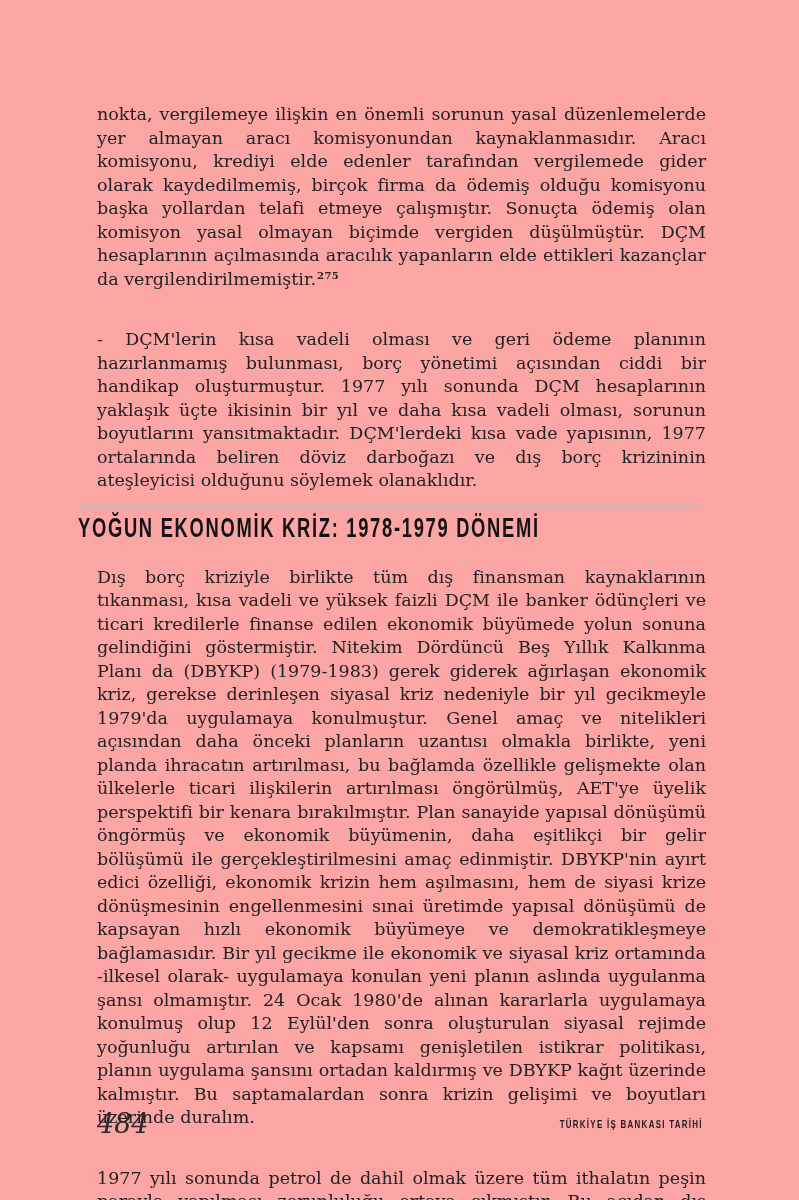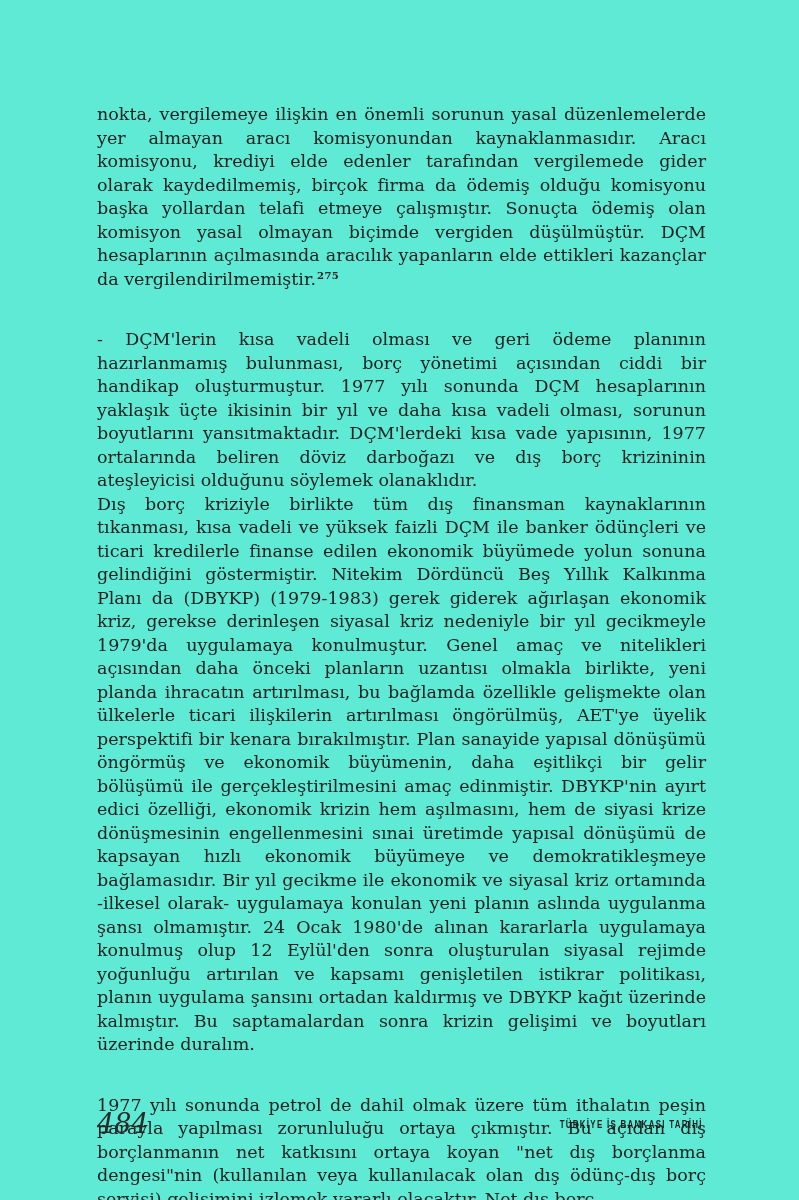--- a/index.html
+++ b/index.html
@@ -4,21 +4,21 @@
 <style>
   html, body {
     margin: 0;
     padding: 0;
     background: #ffffff;
   }
   .page {
     position: relative;
     width: 799px;
     height: 1200px;
-    background: #5eead4;
+    background: #fca5a5;
     overflow: hidden;
     font-family: "DejaVu Serif", serif;
     color: #222222;
   }
   .text-column {
     position: absolute;
     left: 97px;
     top: 103px;
     width: 609px;
     font-size: 17.5px;
@@ -88,20 +88,23 @@
 </head>
 <body>
 
 <div class="page">
   <main class="text-column">
 
     <p class="para"><span>nokta, vergilemeye ilişkin en önemli sorunun yasal düzenlemelerde yer almayan aracı komisyonundan kaynaklanmasıdır. Aracı komisyonu, krediyi elde edenler tarafından vergilemede gider olarak kaydedilmemiş, birçok firma da ödemiş olduğu komisyonu başka yollardan telafi etmeye çalışmıştır. Sonuçta ödemiş olan komisyon yasal olmayan biçimde vergiden düşülmüştür. DÇM hesaplarının açılmasında aracılık yapanların elde ettikleri kazançlar da vergilendirilmemiştir.</span><sup class="fnref">275</sup></p>
 
     <p class="para gap">- DÇM'lerin kısa vadeli olması ve geri ödeme planının hazırlanmamış bulunması, borç yönetimi açısından ciddi bir handikap oluşturmuştur. 1977 yılı sonunda DÇM hesaplarının yaklaşık üçte ikisinin bir yıl ve daha kısa vadeli olması, sorunun boyutlarını yansıtmaktadır. DÇM'lerdeki kısa vade yapısının, 1977 ortalarında beliren döviz darboğazı ve dış borç krizininin ateşleyicisi olduğunu söylemek olanaklıdır.</p>
 
+    <div class="heading-block">
+      <h2 class="heading">YOĞUN EKONOMİK KRİZ: 1978-1979 DÖNEMİ</h2>
+    </div>
 
     <p class="para">Dış borç kriziyle birlikte tüm dış finansman kaynaklarının tıkanması, kısa vadeli ve yüksek faizli DÇM ile banker ödünçleri ve ticari kredilerle finanse edilen ekonomik büyümede yolun sonuna gelindiğini göstermiştir. Nitekim Dördüncü Beş Yıllık Kalkınma Planı da (DBYKP) (1979-1983) gerek giderek ağırlaşan ekonomik kriz, gerekse derinleşen siyasal kriz nedeniyle bir yıl gecikmeyle 1979'da uygulamaya konulmuştur. Genel amaç ve nitelikleri açısından daha önceki planların uzantısı olmakla birlikte, yeni planda ihracatın artırılması, bu bağlamda özellikle gelişmekte olan ülkelerle ticari ilişkilerin artırılması öngörülmüş, AET'ye üyelik perspektifi bir kenara bırakılmıştır. Plan sanayide yapısal dönüşümü öngörmüş ve ekonomik büyümenin, daha eşitlikçi bir gelir bölüşümü ile gerçekleştirilmesini amaç edinmiştir. DBYKP'nin ayırt edici özelliği, ekonomik krizin hem aşılmasını, hem de siyasi krize dönüşmesinin engellenmesini sınai üretimde yapısal dönüşümü de kapsayan hızlı ekonomik büyümeye ve demokratikleşmeye bağlamasıdır. Bir yıl gecikme ile ekonomik ve siyasal kriz ortamında -ilkesel olarak- uygulamaya konulan yeni planın aslında uygulanma şansı olmamıştır. 24 Ocak 1980'de alınan kararlarla uygulamaya konulmuş olup 12 Eylül'den sonra oluşturulan siyasal rejimde yoğunluğu artırılan ve kapsamı genişletilen istikrar politikası, planın uygulama şansını ortadan kaldırmış ve DBYKP kağıt üzerinde kalmıştır. Bu saptamalardan sonra krizin gelişimi ve boyutları üzerinde duralım.</p>
 
     <p class="para gap">1977 yılı sonunda petrol de dahil olmak üzere tüm ithalatın peşin parayla yapılması zorunluluğu ortaya çıkmıştır. Bu açıdan dış borçlanmanın net katkısını ortaya koyan "net dış borçlanma dengesi"nin (kullanılan veya kullanılacak olan dış ödünç-dış borç servisi) gelişimini izlemek yararlı olacaktır. Net dış borç</p>
 
   </main>
 
   <footer class="footer">
     <span class="page-number">484</span>
     <span class="running-title">TÜRKİYE İŞ BANKASI TARİHİ</span>

